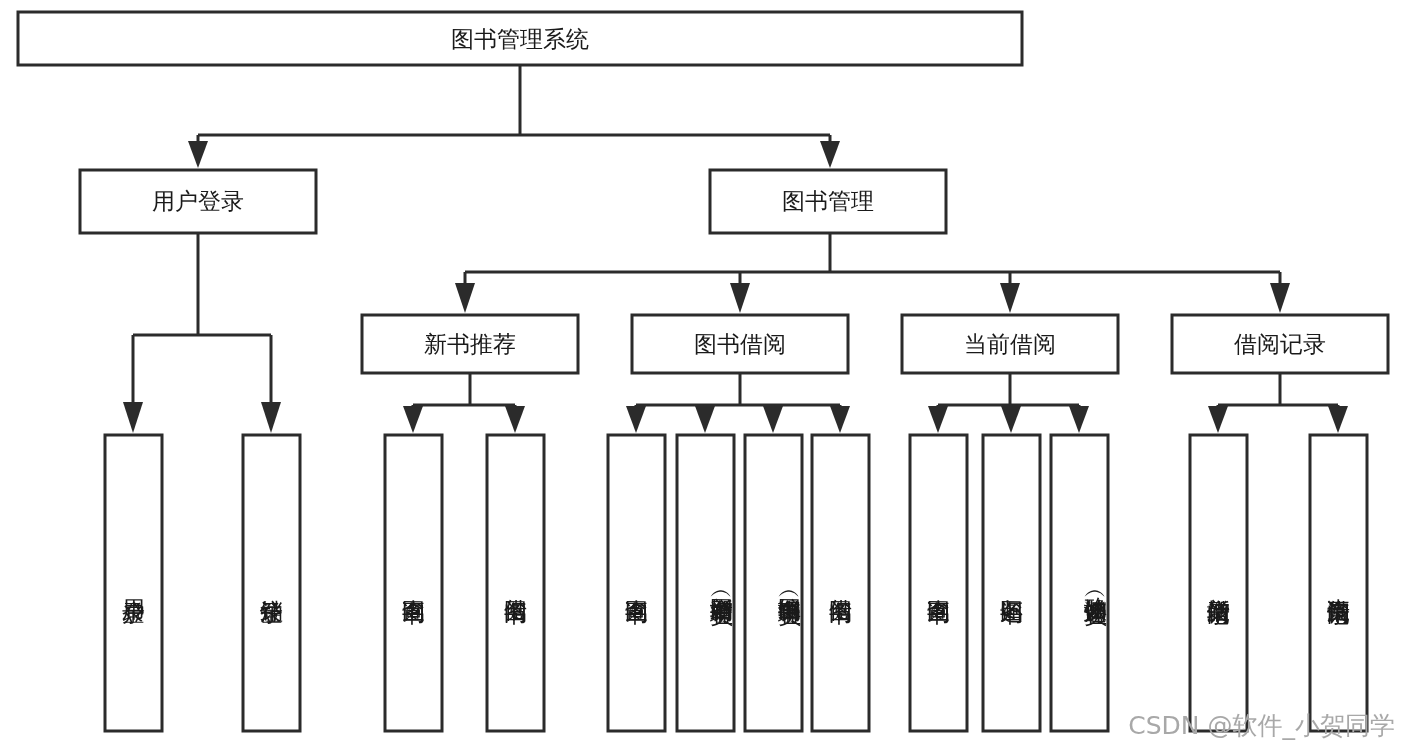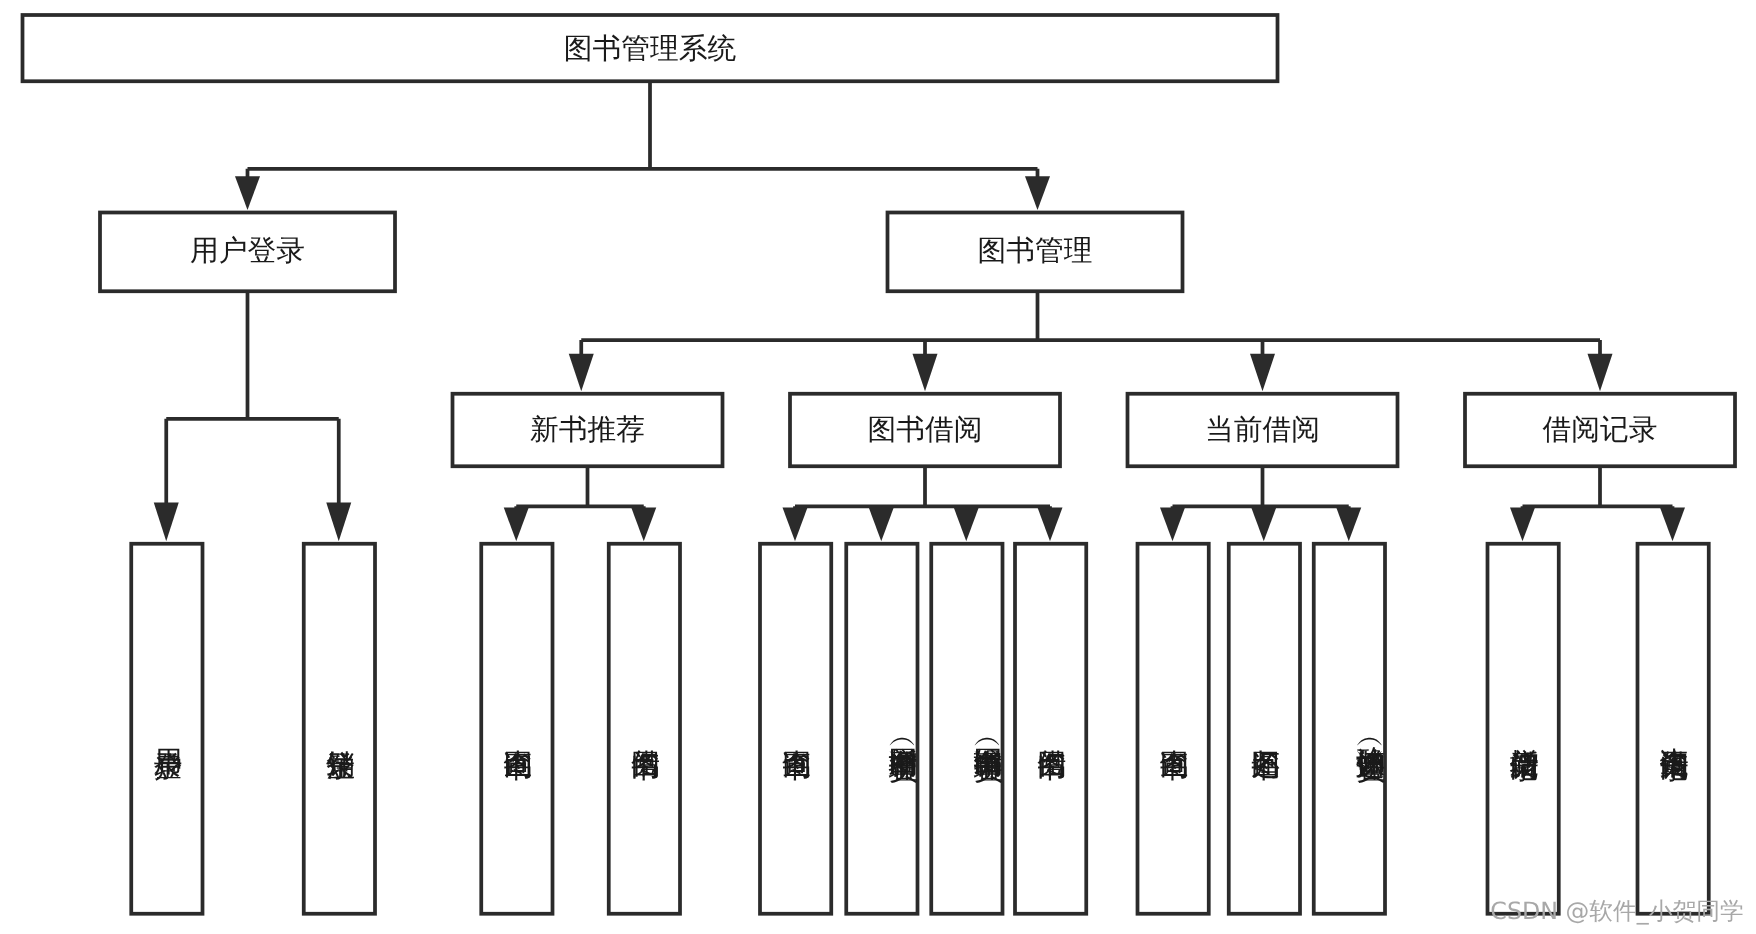--- a/index.html
+++ b/index.html
@@ -59,21 +59,21 @@
     justify-content: center;
     text-align: center;
     white-space: pre-line;
     pointer-events: none;
   }
   .watermark {
     position: absolute;
     right: 10px;
     bottom: 5px;
     font-family: "DejaVu Sans", "Liberation Sans", sans-serif;
-    font-size: 19px;
+    font-size: 25px;
     color: #a8a8a8;
     white-space: nowrap;
   }
 </style>
 </head>
 <body>
 
 <div id="diagram-root">
 
   <svg id="tree-svg" viewBox="0 0 1405 747">

